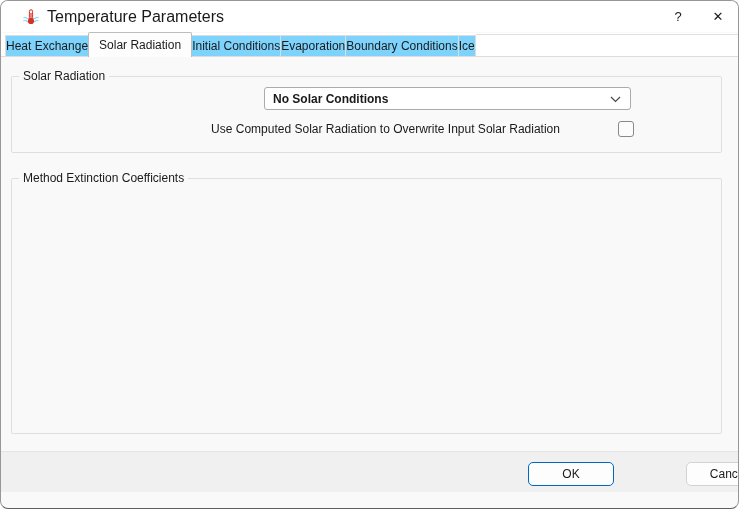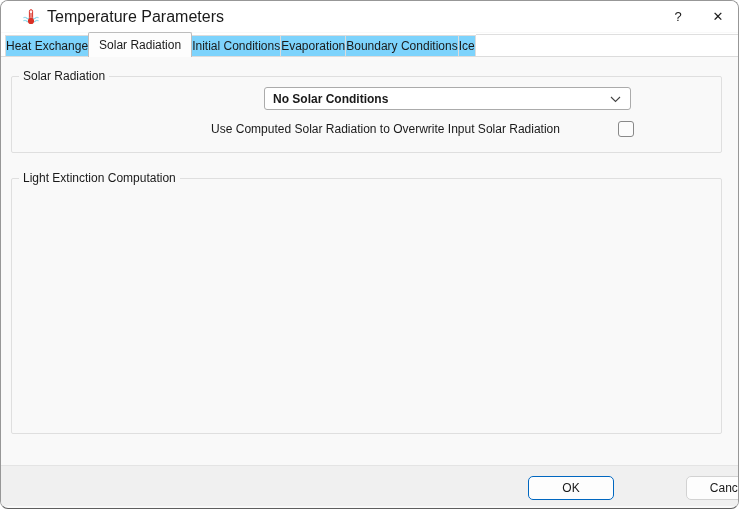--- a/index.html
+++ b/index.html
@@ -101,21 +101,21 @@
   .checkbox {
     position: absolute; top: 44px; left: 606px;
     width: 16px; height: 16px;
     background: #FCFCFC;
     border: 1px solid #898989; border-radius: 3px;
     cursor: default;
   }
 
   
   .footer {
-    position: absolute; left: 0; right: 0; bottom: 2px; height: 41px;
+    position: absolute; left: 0; right: 0; bottom: 16px; height: 41px;
     background: #F0F0F0;
     border-top: 1px solid #E4E4E4;
   }
   .btn {
     position: absolute; top: 10px; height: 24px;
     background: #FDFDFD;
     border-radius: 5px;
     font-family: "Liberation Sans", sans-serif;
     font-size: 12px; color: #1A1A1A;
     display: flex; align-items: center; justify-content: center;
@@ -167,21 +167,21 @@
           <path d="M1 1 L5.5 5.5 L10 1" stroke="#454545" stroke-width="1.1" fill="none"></path>
         </svg>
       </span>
     </div>
 
     <span class="overwrite-label">Use Computed Solar Radiation to Overwrite Input Solar Radiation</span>
     <div class="checkbox" role="checkbox" aria-checked="false"></div>
   </div>
 
   <div class="group group-light">
-    <span class="group-label">Light Extinction Computation</span>
+    <span class="group-label">Method Extinction Coefficients</span>
   </div>
 
   <div class="footer">
     <button class="btn btn-ok">OK</button>
     <button class="btn btn-cancel">Cancel</button>
   </div>
 
 </div>
 
 </body></html>

